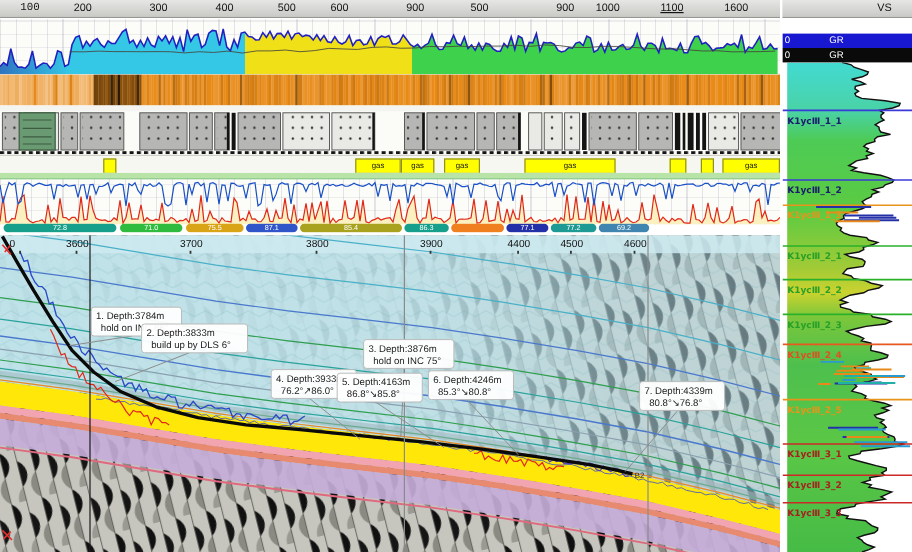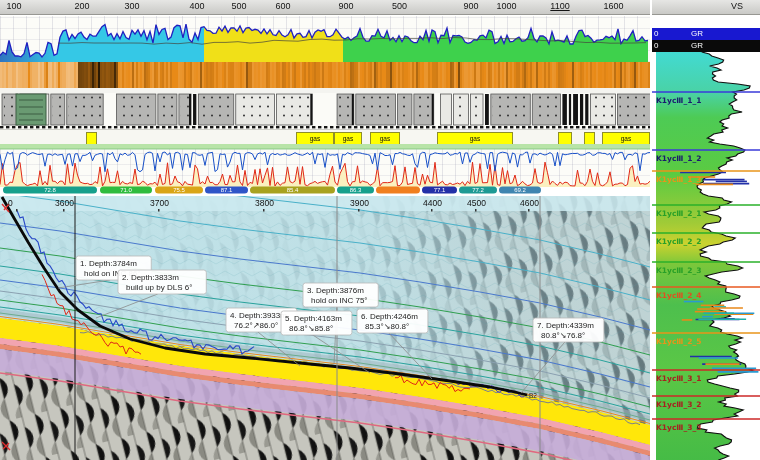--- a/index.html
+++ b/index.html
@@ -25,24 +25,24 @@
     repeating-linear-gradient(0deg, rgba(160,150,170,.18) 0 1px, transparent 1px 29px);}
   svg{display:block}
 </style>
 </head>
 <body>
 
 <div id="app">
 
   <div class="ruler abs" id="ruler">
     <span class="tick" style="left:737px">VS</span>
-  <span class="tick" style="left: 14px;">100</span>
-      <span class="tick" style="left: 82px;">200</span>
+  <span class="tick" style="left: 25px; font-family: Liberation Mono, monospace;">100</span>
+      <span class="tick" style="left: 69px;">200</span>
       <span class="tick" style="left: 132px; text-align: right;">300</span>
-      <span class="tick" style="left: 197px;">400</span>
+      <span class="tick" style="left: 187px;">400</span>
       <span class="tick" style="left: 239px;">500</span>
       <span class="tick" style="left: 283px;">600</span>
       <span class="tick" style="left: 346px;">900</span>
       <span class="tick" style="left: 399.5px;">500</span>
       <span class="tick" style="left: 453px; padding-left: 36px;">900</span>
       <span class="tick" style="left: 506.5px;">1000</span>
       <span class="tick" style="left: 560px; text-decoration: underline;">1100</span>
       <span class="tick" style="left: 613.5px;">1600</span>
     </div>
 

